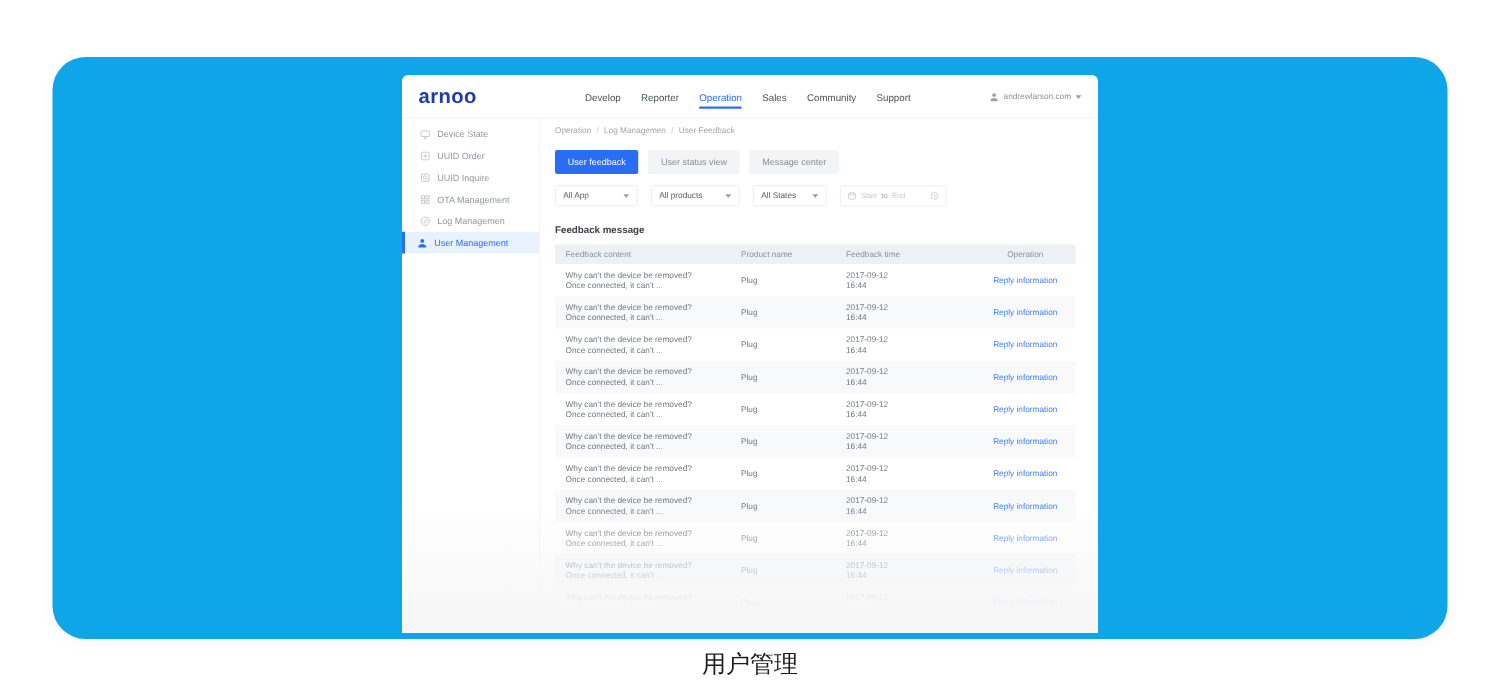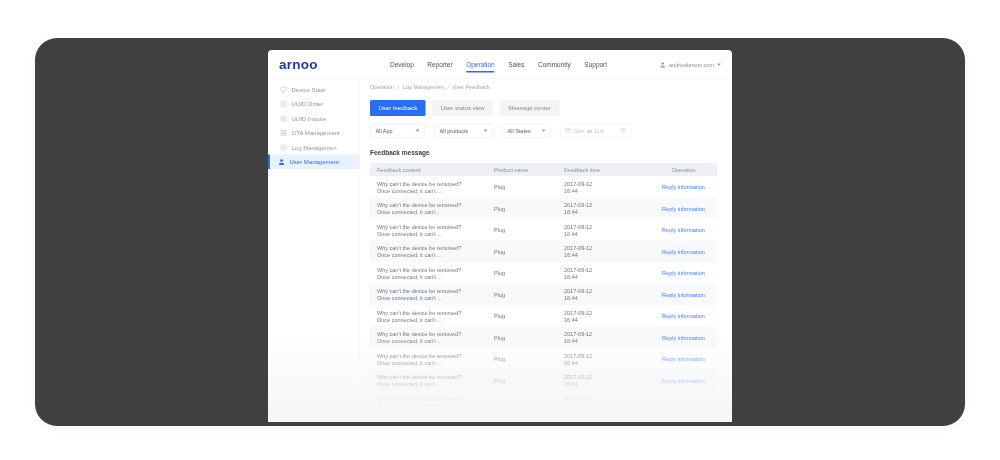--- a/index.html
+++ b/index.html
@@ -1,21 +1,21 @@
 <!DOCTYPE html>
 <html><head>
 <meta charset="utf-8">
 <style>
   * { margin:0; padding:0; box-sizing:border-box; }
   html,body { width:1000px; height:460px; background:#ffffff; font-family:"Liberation Sans","DejaVu Sans",sans-serif; overflow:hidden; }
   .stage { position:relative; width:1000px; height:460px; }
 
   
   .mockup-card { position:absolute; left:35px; top:38px; width:930px; height:388px;
-    background:#404040; border-radius:22px; box-shadow:0 2px 10px rgba(0,0,0,.04); }
+    background:#0ea5e9; border-radius:22px; box-shadow:0 2px 10px rgba(0,0,0,.04); }
 
   
   .viewport { position:absolute; left:233px; top:12px; width:464px; height:372px; overflow:hidden; }
   .app { width:928px; height:744px; transform:scale(.5); transform-origin:0 0;
     background:#ffffff; border-radius:8px; position:relative; }
 
   
   .app-header { position:relative; height:58px; border-bottom:1px solid #eef0f2; }
   .logo { position:absolute; left:22px; top:13px; font-size:27px; font-weight:800; letter-spacing:.5px; color:#1e3aab; }
   .top-nav { position:absolute; left:244px; top:0; height:58px; display:flex; align-items:center; gap:27px; }
@@ -385,13 +385,14 @@
               </div>
             </div>
           </div>
         </div>
 
         <div class="fade-out"></div>
       </div>
     </div>
   </div>
 
+  <div class="caption">用户管理</div>
 </div>
 
 </body></html>

